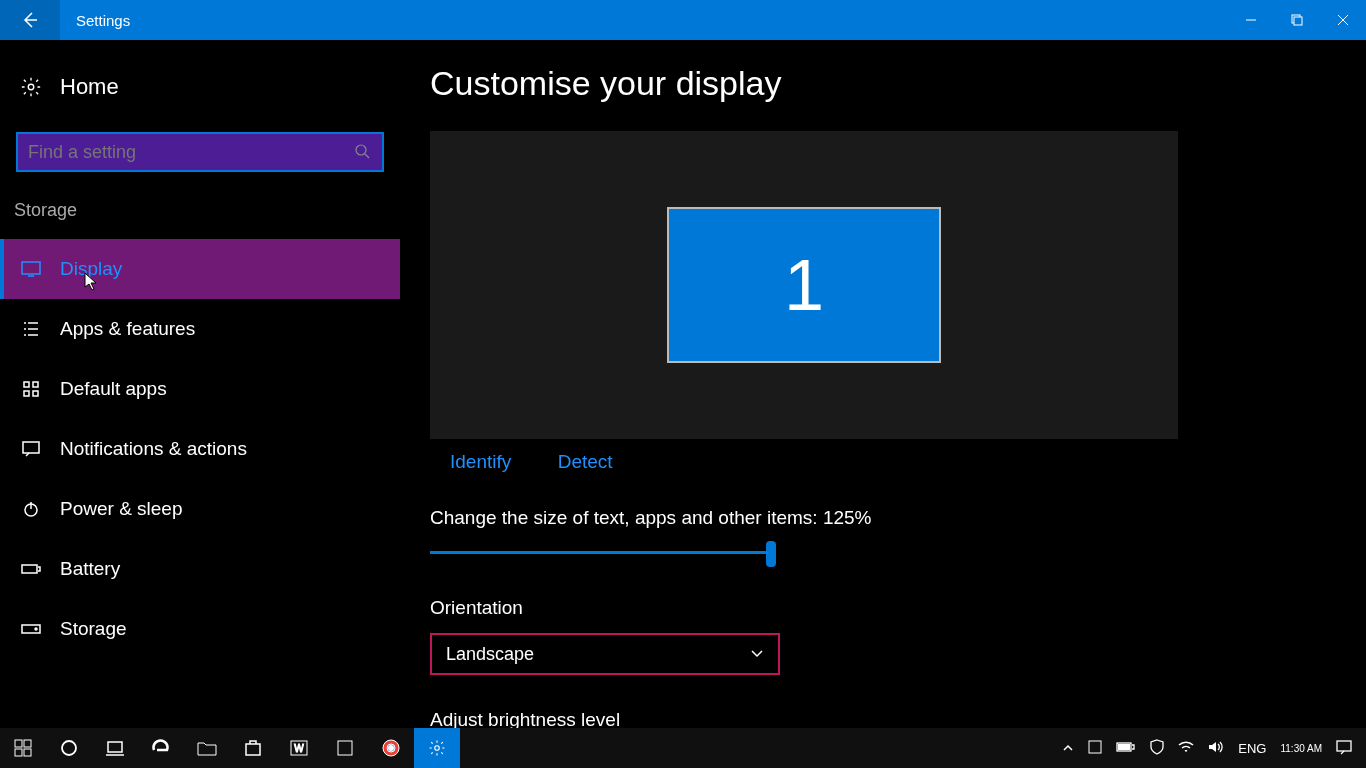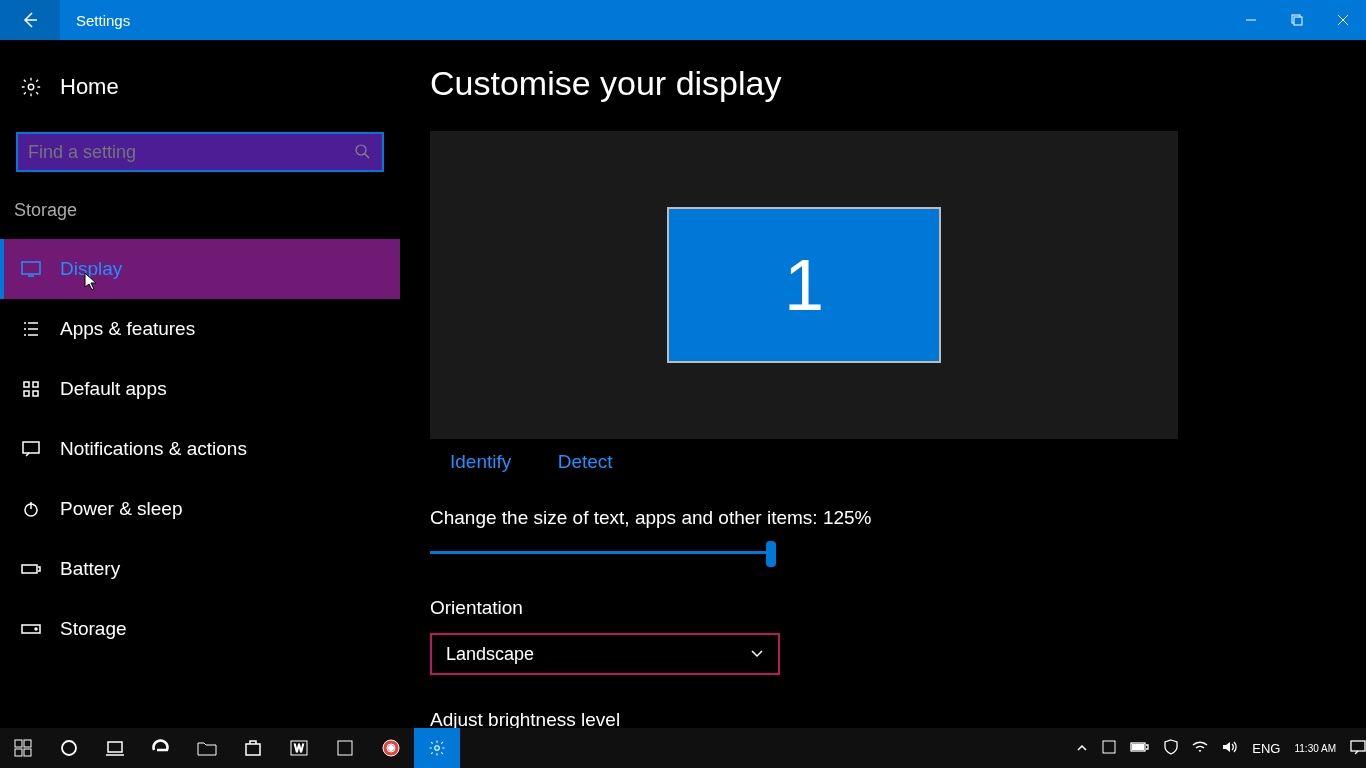--- a/index.html
+++ b/index.html
@@ -56,21 +56,21 @@
 .dropdown svg { stroke: #fff; }
 
 
 .cursor { position: absolute; left: 84px; top: 272px; pointer-events: none; }
 
 
 .taskbar { position: fixed; bottom: 0; left: 0; right: 0; height: 40px; background: #101010; display: flex; align-items: center; }
 .taskbar .tb { width: 46px; height: 40px; display: flex; align-items: center; justify-content: center; }
 .taskbar .tb.active { background: #0078d7; }
 .taskbar .spacer { flex: 1; }
-.taskbar .tray { display: flex; align-items: center; gap: 14px; font-size: 13px; color: #fff; }
+.taskbar .tray { display: flex; align-items: center; gap: 14px; padding-right: 14px; font-size: 13px; color: #fff; }
 .tb svg { stroke: #fff; fill: none; }
 .tray svg { stroke: #fff; fill: none; }
 .tray .lang { font-size: 13px; }
 .tray .clock { font-size: 10px; }
 </style>
 </head>
 <body>
 
 <div class="titlebar">
   <div class="back">

